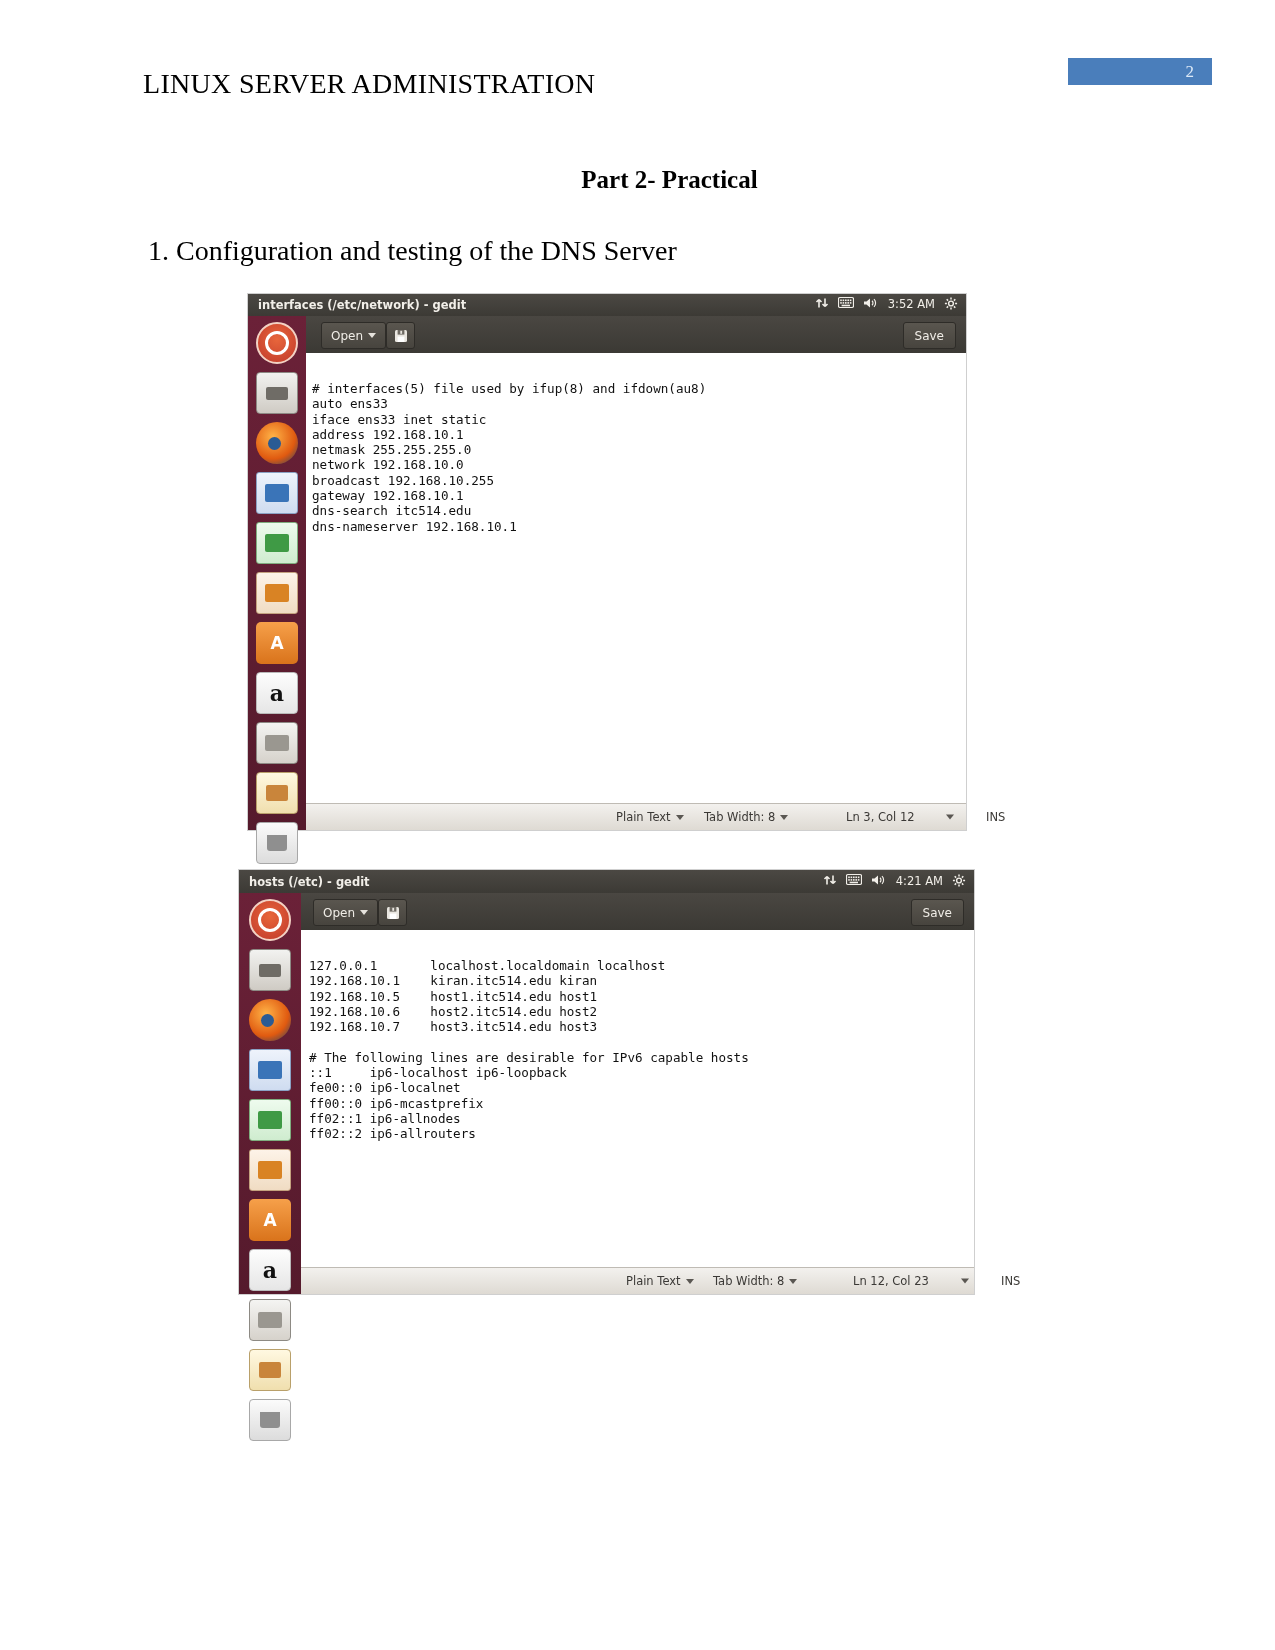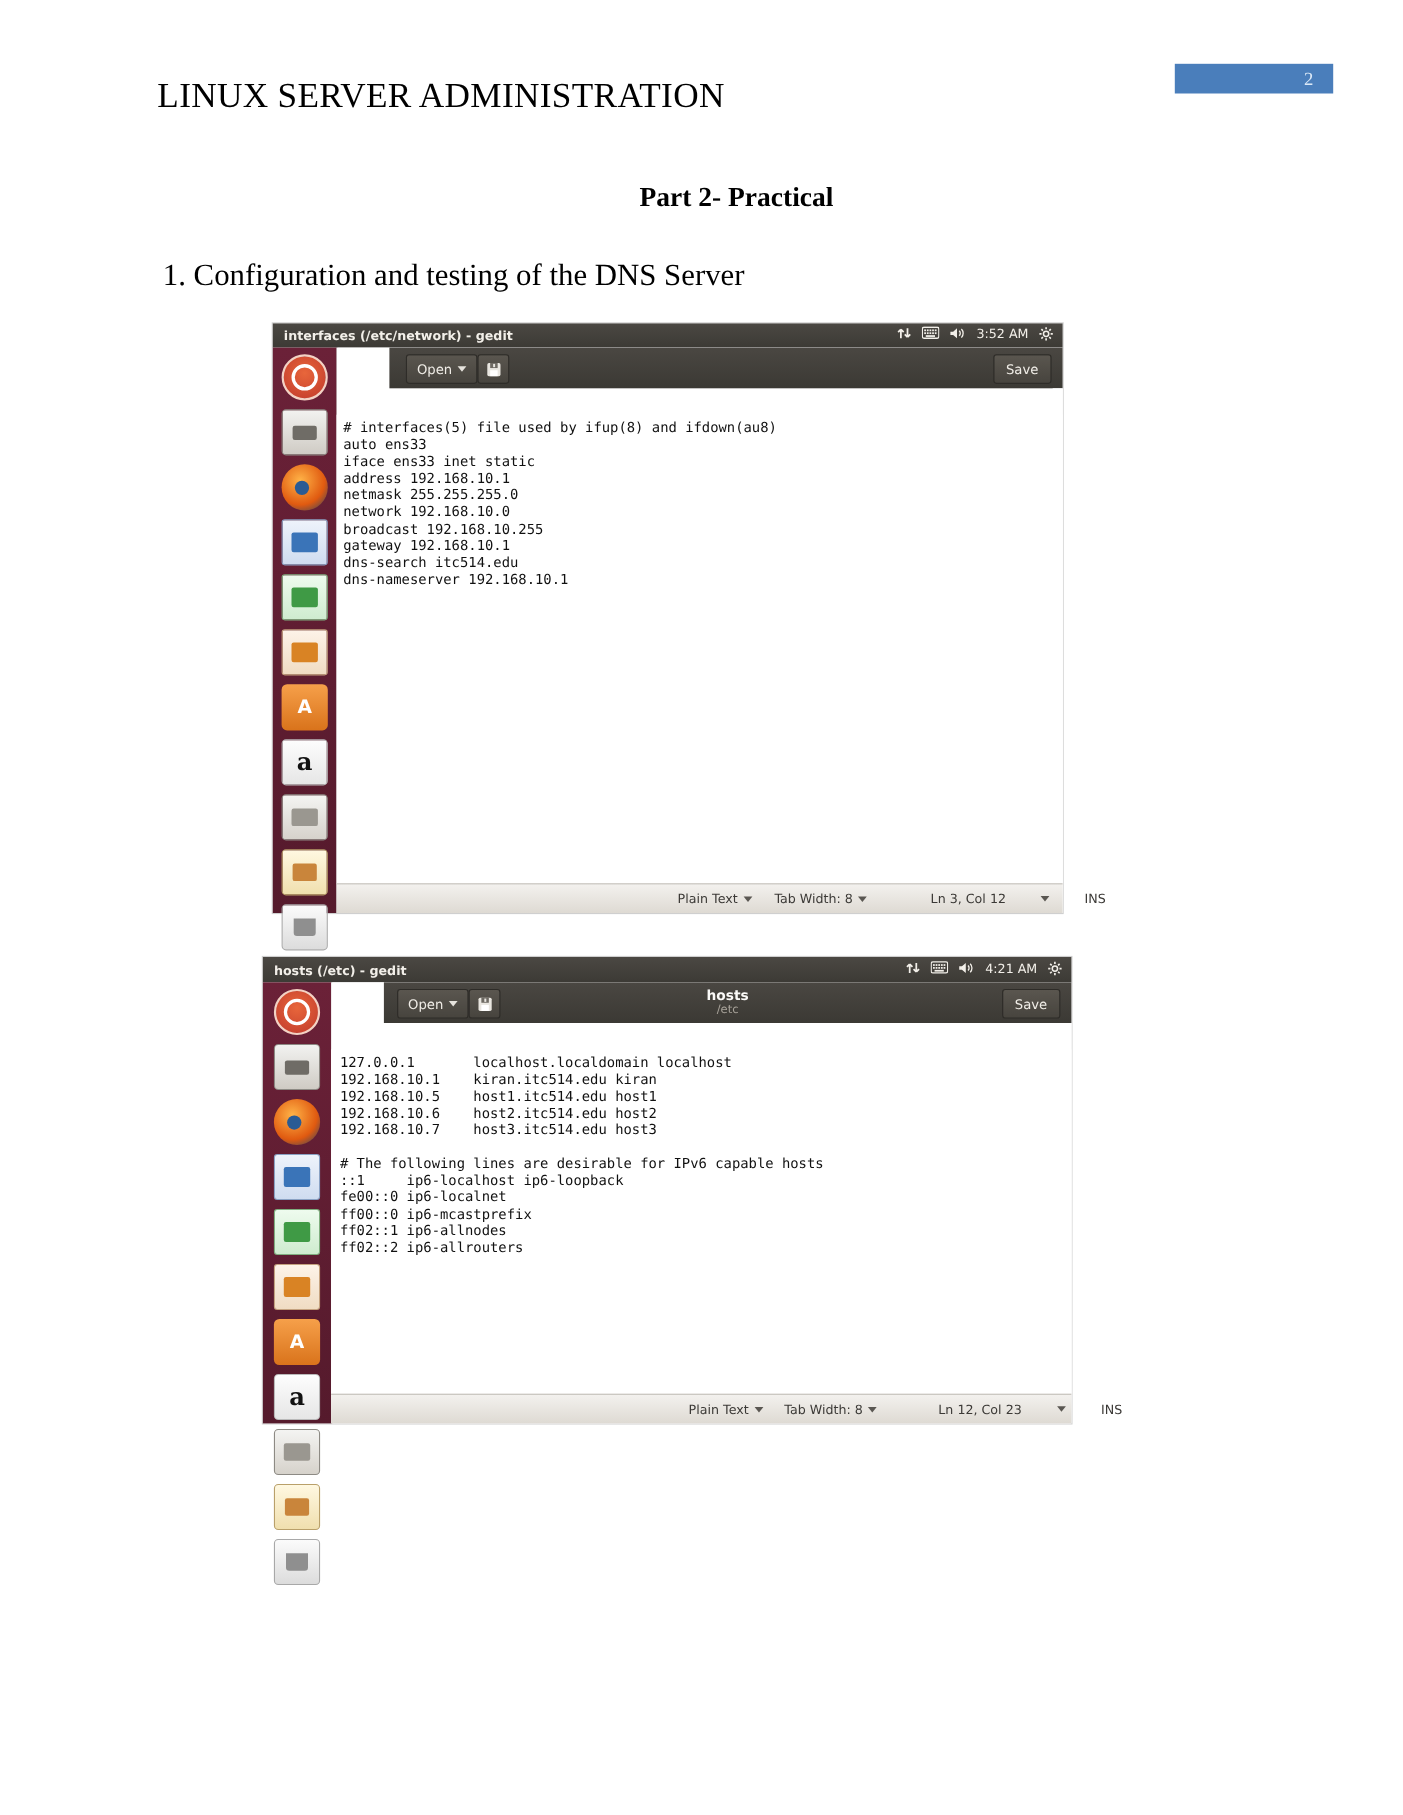--- a/index.html
+++ b/index.html
@@ -3,21 +3,21 @@
 <meta charset="utf-8">
 <style>
   html,body{margin:0;padding:0;}
   body{
     width:1275px;height:1650px;background:#ffffff;
     font-family:"Liberation Serif",serif;
     position:relative;overflow:hidden;
   }
 
   
-  .doc-header{position:absolute;left:143px;top:68px;font-size:32px;color:#000;letter-spacing:.3px;}
+  .doc-header{position:absolute;left:143px;top:68px;font-size:28px;color:#000;letter-spacing:.3px;}
   .page-badge{
     position:absolute;left:1068px;top:58px;width:144px;height:27px;
     background:#4a7ebb;color:#dce9f7;font-size:17px;
     text-align:right;padding-right:18px;box-sizing:border-box;line-height:27px;
     font-family:"Liberation Serif",serif;
   }
   .title-center{position:absolute;left:0;right:0;top:166px;text-align:center;font-size:25px;font-weight:bold;}
   .title-center span{display:inline-block;margin-left:64px;}
   .title-sub{position:absolute;left:148px;top:235px;font-size:28px;font-weight:normal;}
 
@@ -59,21 +59,21 @@
   .lbtn.settings{background:linear-gradient(#f4f4f2,#d6d2cb);border:1px solid #8d8a84;border-radius:4px;}
   .lbtn.settings::after{content:"";width:24px;height:16px;background:#9a9790;display:block;border-radius:2px;}
   .lbtn.notes{background:linear-gradient(#fff8e1,#f0dfae);border:1px solid #b9a06a;border-radius:4px;}
   .lbtn.notes::after{content:"";width:22px;height:16px;background:#c9853b;display:block;border-radius:2px;}
   .lbtn.trash{background:linear-gradient(#fbfbfb,#dcdcdc);border:1px solid #a8a8a8;border-radius:4px;}
   .lbtn.trash::after{content:"";width:20px;height:16px;background:#8f8f8f;display:block;border-radius:0 0 3px 3px;}
 
   .gedit-body{position:absolute;left:58px;top:22px;right:0;bottom:0;background:#fff;}
   .win2 .gedit-body{left:62px;top:23px;}
 
-  .toolbar{position:relative;height:37px;background:linear-gradient(#4a4742,#3b3934);margin-left:48px;}
+  .toolbar{position:relative;height:37px;background:linear-gradient(#4a4742,#3b3934);}
   .btn-open{position:absolute;left:15px;top:6px;height:25px;padding:0 9px;
     background:linear-gradient(#5c5851,#474views);background:linear-gradient(#5a564f,#47443e);
     border:1px solid #2e2c28;border-radius:3px;color:#f0ede7;font-size:12px;
     display:flex;align-items:center;gap:5px;}
   .caret{width:0;height:0;border-left:4px solid transparent;border-right:4px solid transparent;border-top:5px solid #e6e3dd;display:block;}
   .btn-saveicon{position:absolute;left:80px;top:6px;width:27px;height:25px;
     background:linear-gradient(#5a564f,#47443e);border:1px solid #2e2c28;border-radius:3px;
     display:flex;align-items:center;justify-content:center;}
   .win2 .btn-open{left:12px;}
   .win2 .btn-saveicon{left:77px;}
@@ -286,24 +286,20 @@
         <span class="caret"></span>
       </div>
       <div class="btn-saveicon">
         <svg width="14" height="14" viewBox="0 0 14 14">
             <rect x="1" y="1" width="12" height="12" rx="1.5" fill="#e9e6e0"></rect>
             <rect x="3.6" y="1" width="6.8" height="4.6" fill="#6e6a63"></rect>
             <rect x="3.6" y="7.6" width="6.8" height="5.4" fill="#fff"></rect>
             <rect x="6.3" y="1.8" width="1.8" height="3" fill="#e9e6e0"></rect>
           </svg>
       </div>
-      <div class="doc-label">
-        <span class="n">hosts</span>
-        <span class="p">/etc</span>
-      </div>
       <div class="btn-save">Save</div>
     </div>
 
     <div class="editor">
       <pre>127.0.0.1       localhost.localdomain localhost
 192.168.10.1    kiran.itc514.edu kiran
 192.168.10.5    host1.itc514.edu host1
 192.168.10.6    host2.itc514.edu host2
 192.168.10.7    host3.itc514.edu host3
 

